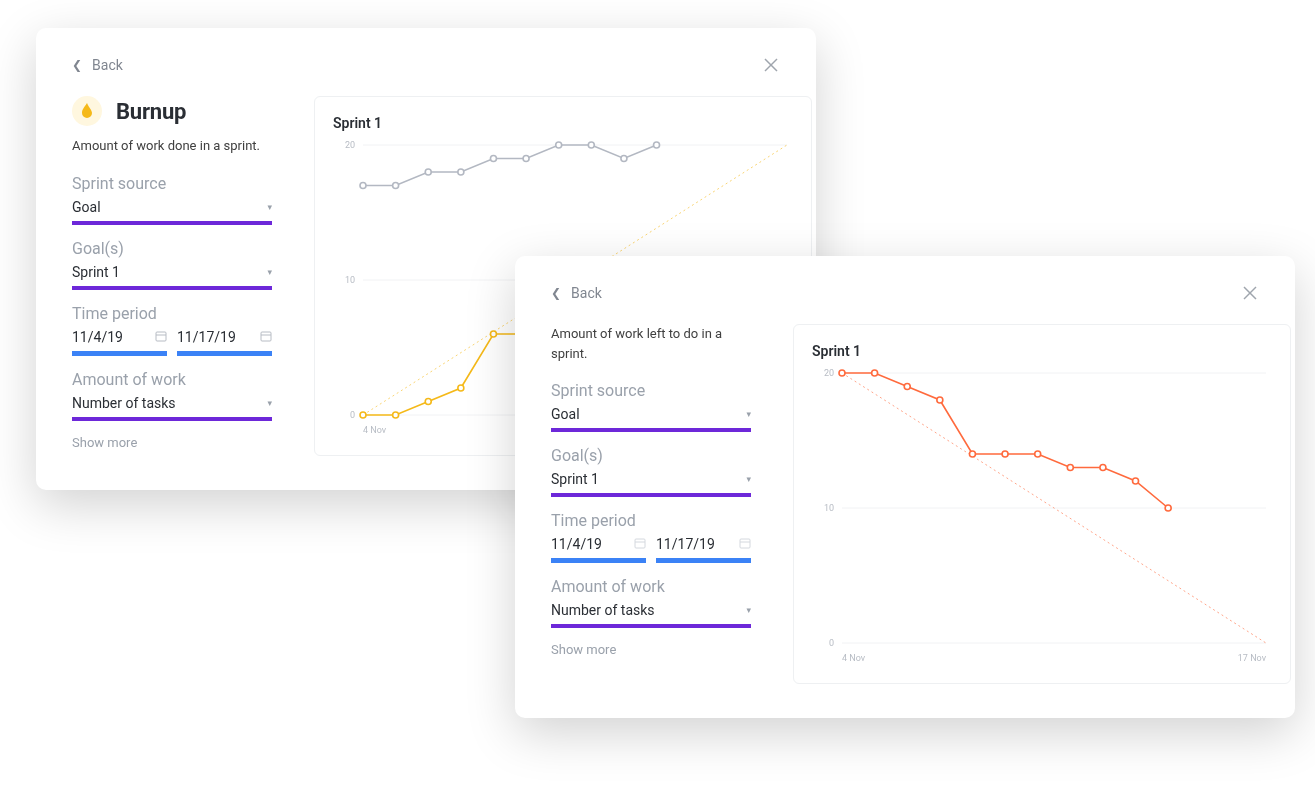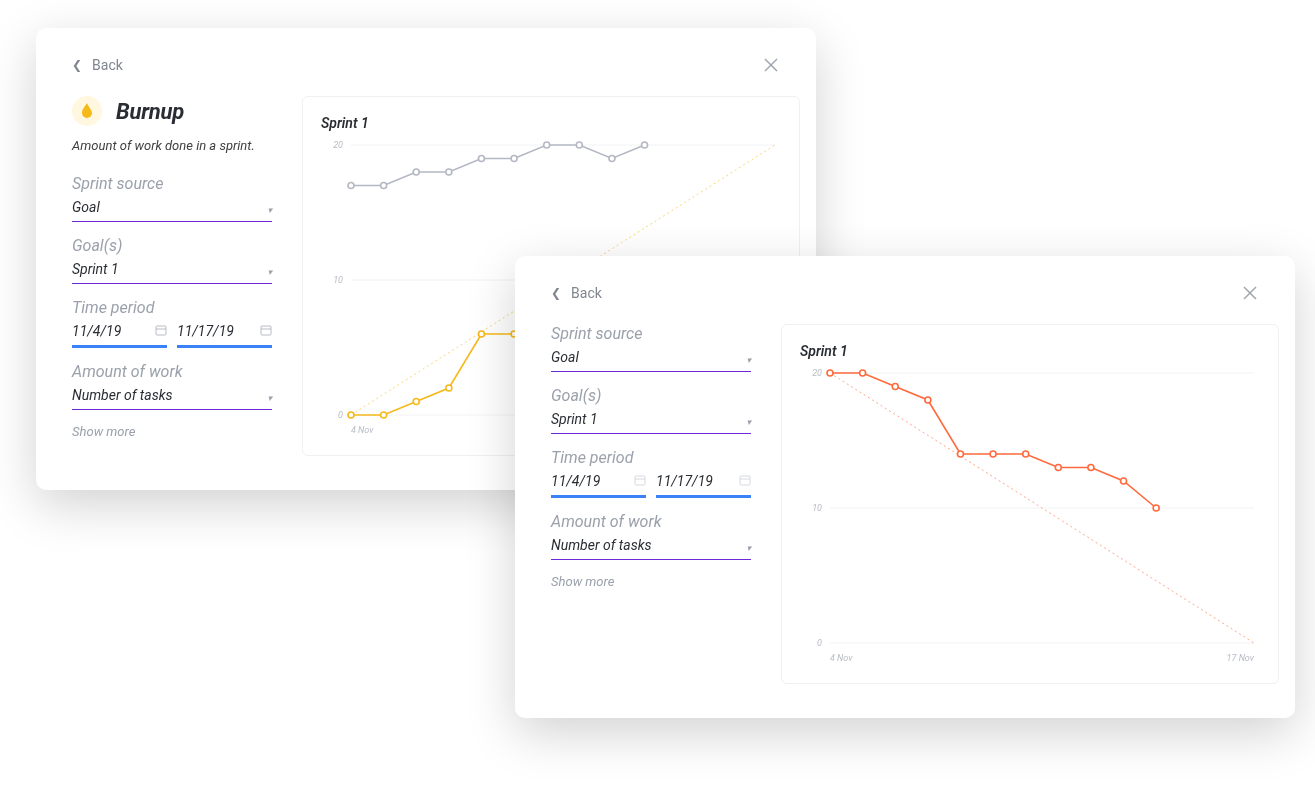--- a/index.html
+++ b/index.html
@@ -32,48 +32,48 @@
   }
   .back {
     display:flex; align-items:center; gap:10px;
     color:#808690; font-size:14px; cursor:pointer;
   }
   .back .chev { font-size:12px; }
   .close-x {
     width:18px; height:18px; cursor:pointer; color:#9fa5ad;
     display:flex; align-items:center; justify-content:center;
   }
-  .body { display:flex; gap:30px;font-style:italic; }
+  .body { display:flex; gap:42px; }
 
   .sidebar { width: 200px; flex:0 0 200px; }
   .head { display:flex; align-items:center; gap:14px; margin-bottom:10px; }
   .flame-badge {
     width:30px; height:30px; border-radius:50%;
     display:flex; align-items:center; justify-content:center;
   }
   .flame-badge.yellow { background:#fff7df; }
   .flame-badge.orange { background:#ffe6de; }
   .title { font-size:22px; font-weight:700; letter-spacing:-.2px; }
   .desc { font-size:13px; color:#404040; line-height:1.5; margin-bottom:18px; }
 
   .field { margin-bottom:14px; }
   .field .lab { font-size:16px; color:#9aa1ab; margin-bottom:4px; }
   .sel {
-    display:flex; justify-content:space-between; align-items:flex-end;
-    border-bottom:1px solid #6d28d9;
+    display:flex; justify-content:space-between; align-items:center;
+    border-bottom:4px solid #6d28d9;
     padding: 2px 0 6px 0;
     font-size:14px;
     cursor:pointer;
   }
   .sel .caret { font-size:9px; color:#9aa1ab; }
   .dates { display:flex; gap:10px; }
   .dateinput {
     flex:1;
     display:flex; justify-content:space-between; align-items:center;
-    border-bottom:3px solid #3b82f6;
+    border-bottom:5px solid #3b82f6;
     padding: 2px 0 6px 0;
     font-size:14px;
     cursor:pointer;
   }
   .cal-ico { color:#b7bcc4; }
   .showmore { font-size:13px; color:#9aa1ab; margin-top:10px; cursor:pointer; }
 
   .chart {
     flex:1;
     border:1px solid #eef0f2;
@@ -211,20 +211,21 @@
     </div>
     <div class="close-x">
       <svg width="16" height="16" viewBox="0 0 16 16" stroke="#9fa5ad" stroke-width="1.5" fill="none">
           <line x1="2" y1="2" x2="14" y2="14"></line>
           <line x1="14" y1="2" x2="2" y2="14"></line>
         </svg>
     </div>
   </div>
   <div class="body">
     <div class="sidebar">
+      <div class="desc">Amount of work left to do in a sprint.</div>
 
       <div class="field">
         <div class="lab">Sprint source</div>
         <div class="sel">
           <span>Goal</span>
           <span class="caret">▾</span>
         </div>
       </div>
       <div class="field">
         <div class="lab">Goal(s)</div>

